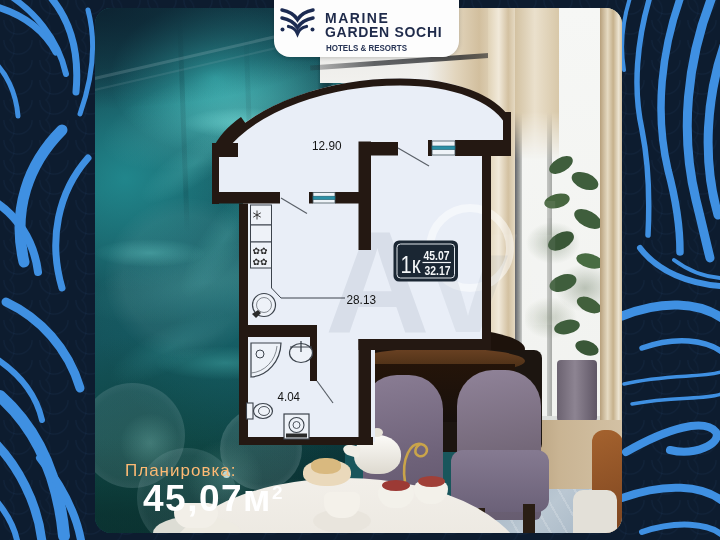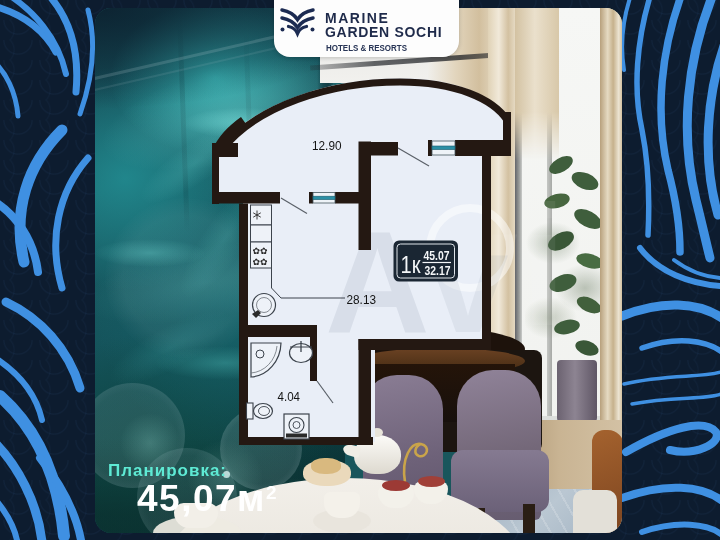--- a/index.html
+++ b/index.html
@@ -363,14 +363,14 @@
     <path d="M 14.5 26.5 C 19.5 27.5 22 30 23.5 33.5 C 25 30 27.5 27.5 32.5 26.5" stroke-width="3.3"></path>
   </g>
   <circle cx="8.5" cy="29.5" r="2" fill="#1c2b52"></circle>
   <circle cx="38.5" cy="29.5" r="2" fill="#1c2b52"></circle>
 
   <text x="51" y="22.5" font-size="14" font-weight="bold" fill="#1e2a4a" letter-spacing="1.5" font-family="Liberation Sans">MARINE</text>
   <text x="51" y="36.5" font-size="14" font-weight="bold" fill="#1e2a4a" letter-spacing="0.7" font-family="Liberation Sans">GARDEN SOCHI</text>
   <text x="52" y="51" font-size="9" font-weight="bold" fill="#273455" textLength="81" lengthAdjust="spacingAndGlyphs" font-family="Liberation Sans">HOTELS &amp; RESORTS</text>
 </svg>
 
-<div class="abs" style="left:108px;top:461px;font-size:17px;color:#5eead4;letter-spacing:1px;font-weight:bold;">Планировка:</div>
-<div class="abs" style="left:137px;top:478px;font-size:37px;font-weight:bold;color:#fff;letter-spacing:1.5px;">45,07м<span style="font-size:19px;vertical-align:12px;letter-spacing:0;">2</span></div>
+<div class="abs" style="left:125px;top:461px;font-size:17px;color:#fdba74;letter-spacing:1px;">Планировка:</div>
+<div class="abs" style="left:143px;top:478px;font-size:37px;font-weight:bold;color:#fff;letter-spacing:1.5px;">45,07м<span style="font-size:19px;vertical-align:12px;letter-spacing:0;">2</span></div>
 
 </body></html>

